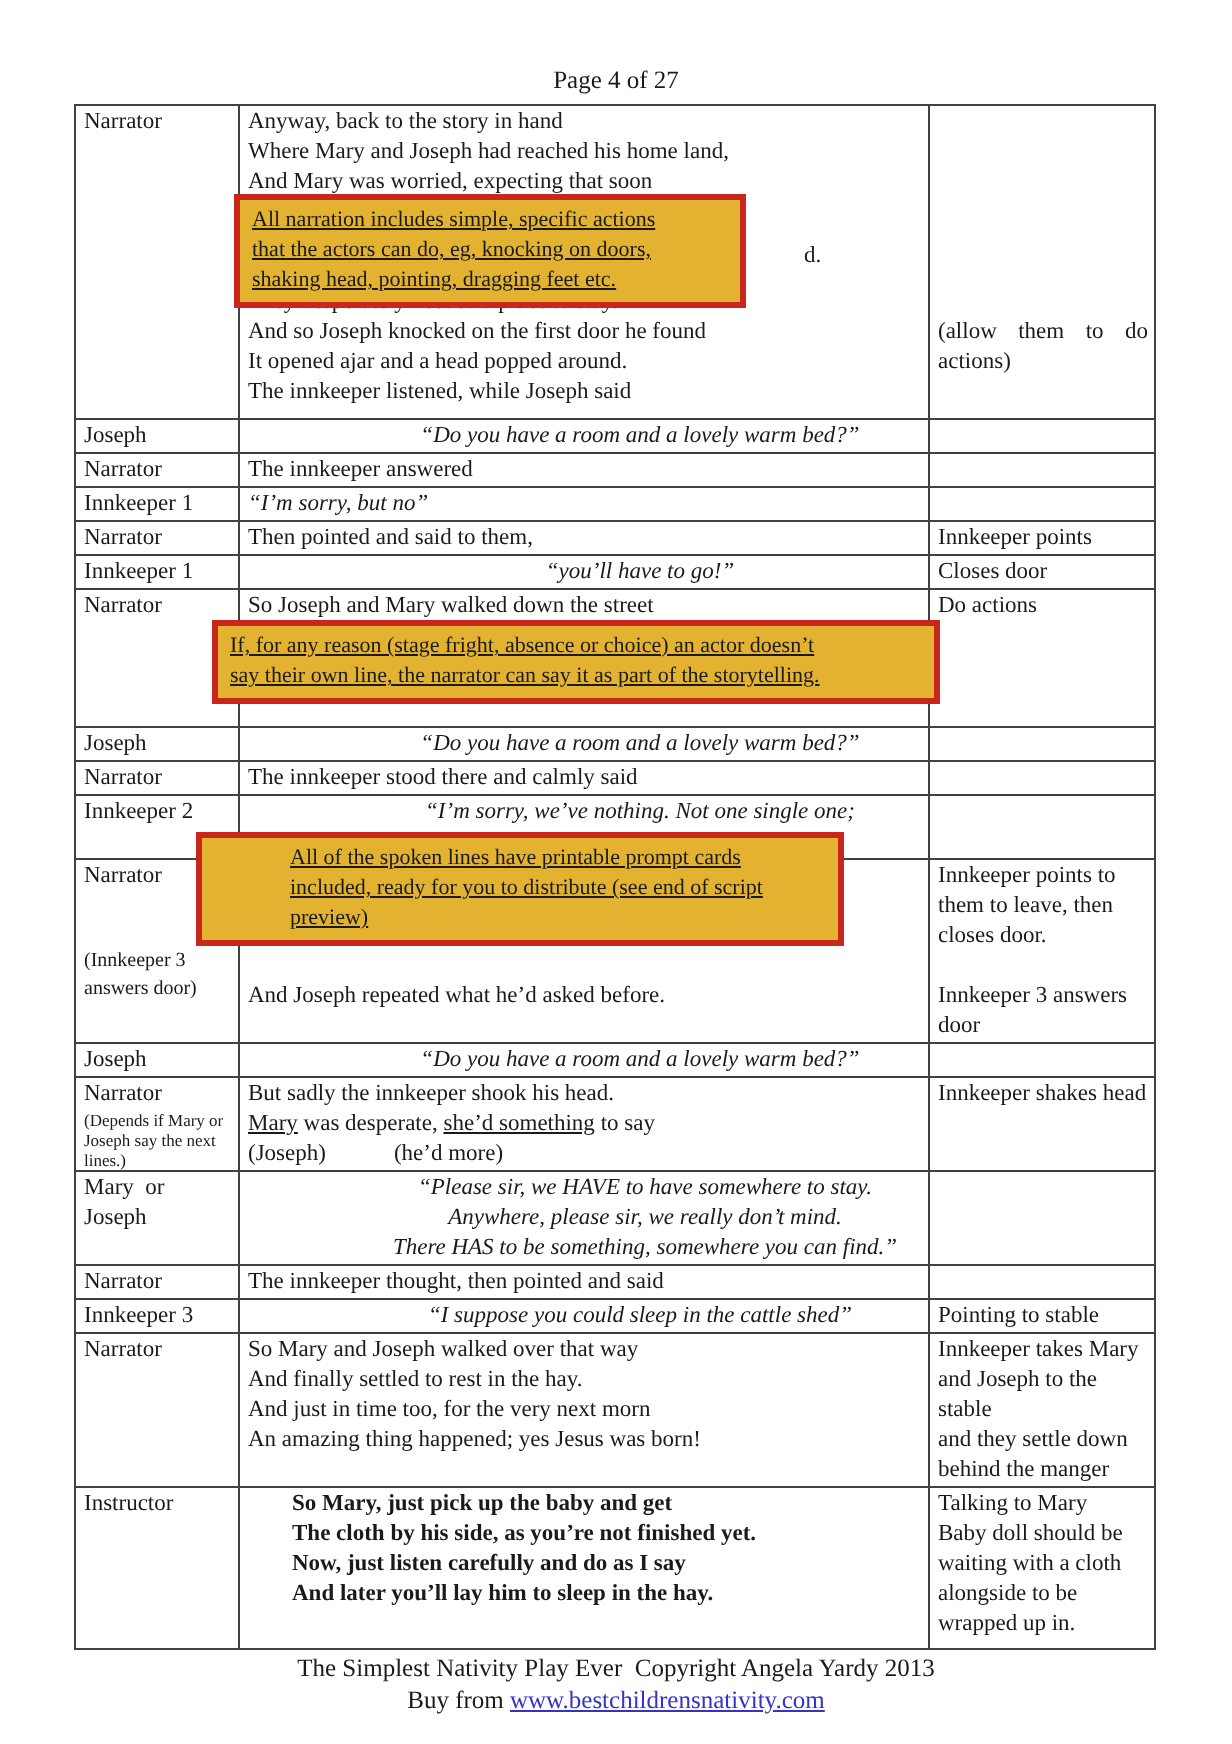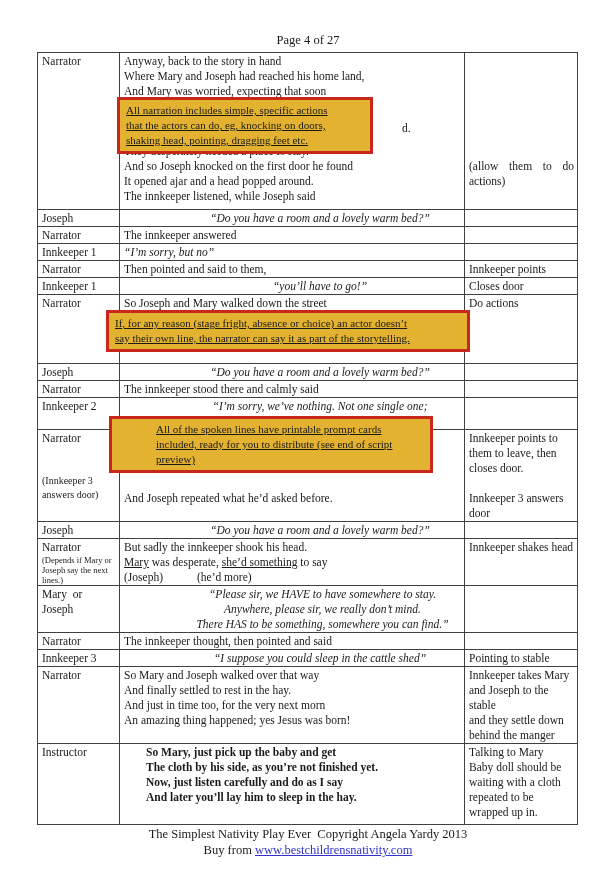--- a/index.html
+++ b/index.html
@@ -23,21 +23,21 @@
   tr.r1{height:157px;} tr.r2{height:15px;} tr.r3{height:15px;} tr.r4{height:15px;}
   tr.r5{height:14px;} tr.r6{height:15px;} tr.r7{height:69px;} tr.r8{height:14px;}
   tr.r9{height:15px;} tr.r10{height:30px;margin-left:40px;} tr.r11{height:76px;} tr.r12{height:14px;}
   tr.r13{height:47px;} tr.r14{height:44px;} tr.r15{height:14px;} tr.r16{height:15px;}
   tr.r17{height:60px;} tr.r18{height:81px;}
   .note{position:absolute;z-index:5;background:#E3B231;border:3px solid #C8271B;
         padding:3px 6px;font-size:11px;line-height:15px;text-decoration:underline;}
   .note .nline{white-space:nowrap;}
   .note1{left:117px;top:97px;width:238px;}
   .note2{left:106px;top:310px;width:346px;}
-  .note3{left:109px;top:416px;width:268px;padding-left:44px;}
+  .note3{left:98px;top:416px;width:268px;padding-left:44px;}
   .fragment{position:absolute;left:402px;top:122px;font-size:11.5px;z-index:1;}
   .footer{position:absolute;top:826px;left:0;width:616px;text-align:center;
         font-size:12.5px;line-height:16px;}
   .footer .link{color:#3333CC;text-decoration:underline;cursor:pointer;}
   .mj-quote .line{font-style:italic;text-align:center;padding-left:60px;}
 </style>
 </head>
 <body>
 
 <div class="page">
@@ -285,21 +285,21 @@
       <td class="bold-block">
         <div class="line">So Mary, just pick up the baby and get</div>
         <div class="line">The cloth by his side, as you’re not finished yet.</div>
         <div class="line">Now, just listen carefully and do as I say</div>
         <div class="line">And later you’ll lay him to sleep in the hay.</div>
       </td>
       <td>
         <div class="line">Talking to Mary</div>
         <div class="line">Baby doll should be</div>
         <div class="line">waiting with a cloth</div>
-        <div class="line">repeated to be</div>
+        <div class="line">alongside to be</div>
         <div class="line">wrapped up in.</div>
       </td>
     </tr>
   </tbody>
     </table>
 
   <div class="note note1">
     <div class="nline">All narration includes simple, specific actions</div>
     <div class="nline">that the actors can do, eg, knocking on doors,</div>
     <div class="nline">shaking head, pointing, dragging feet etc.</div>

